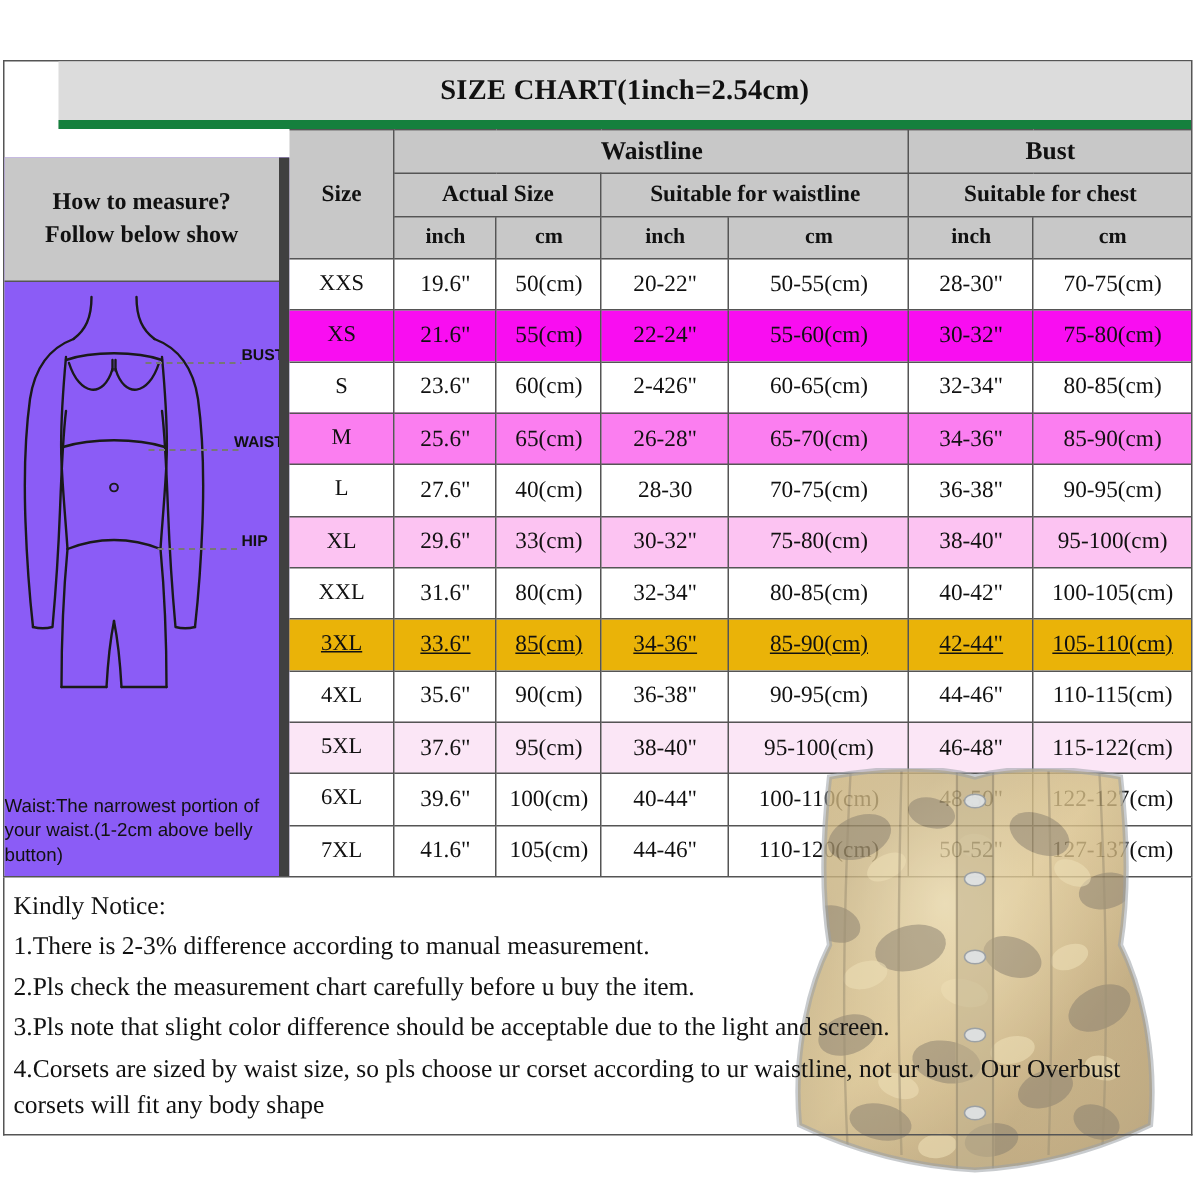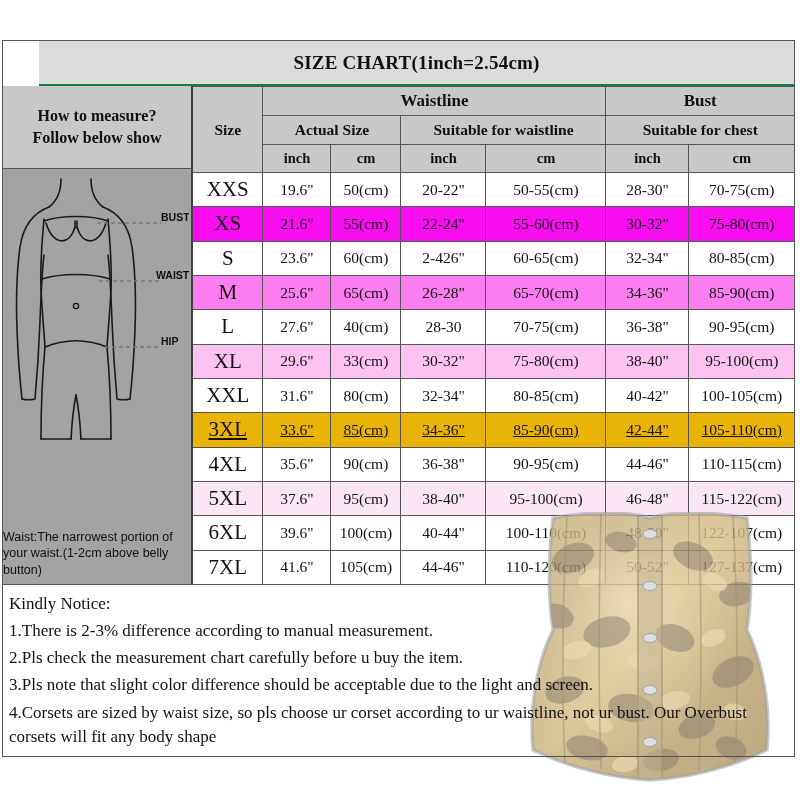--- a/index.html
+++ b/index.html
@@ -43,45 +43,46 @@
     height: 545px;
     border: 1px solid #555;
     box-sizing: border-box;
     background: #fff;
     z-index: 2;
   }
 
   .chart-title {
     height: 45px;
     background: #dcdcdc;
-    border-bottom: 2px solid #15803d;
+    border-bottom: 6px solid #15803d;
     box-sizing: border-box;
     display: flex;
     align-items: center;
     justify-content: center;
     font-weight: bold;
     font-size: 19px;
     color: #111;
     letter-spacing: 0.2px;
     margin-left: 36px;
   }
 
   .chart-body {
     display: flex;
     height: 498px;
   }
 
   
   .measure-panel {
     width: 190px;
     box-sizing: border-box;
-    border-right: 2px solid #404040;
+    border-right: 7px solid #404040;
     display: flex;
     flex-direction: column;
-    background: #a3a3a3;
+    background: #8b5cf6;
+    margin-top: 19px;
   }
   .measure-head {
     height: 83px;
     background: #c8c8c8;
     border-bottom: 1px solid #555;
     box-sizing: border-box;
     display: flex;
     flex-direction: column;
     align-items: center;
     justify-content: center;
@@ -135,21 +136,21 @@
     font-weight: bold;
   }
   .th-group { font-size: 17px; height: 28px; }
   .th-sub   { font-size: 15.5px; height: 28px; }
   .th-unit  { font-size: 14.5px; height: 27px; }
   table.sz td {
     font-size: 15.5px;
     height: 33px;
     background: #ffffff;
   }
-  table.sz td.size-cell { font-size: 21px; }
+  table.sz td.size-cell { font-size: 15px; }
 
   tr.hl-1 td { background: #f90df1; margin-left: 28px; }
   tr.hl-2 td { background: #fb7ef0; }
   tr.hl-3 td { background: #fcc3f2; margin-top: 16px; }
   tr.hl-4 td { background: #eab308; text-decoration: underline; }
   tr.hl-5 td { background: #fbe6f6; }
 
   
   table.sz tr > *:first-child { border-left: none; }
   table.sz tr > *:last-child { border-right: none; }
@@ -372,21 +373,21 @@
                 <td>46-48"</td>
                 <td>115-122(cm)</td>
               </tr>
               <tr>
                 <td class="size-cell">6XL</td>
                 <td>39.6"</td>
                 <td>100(cm)</td>
                 <td>40-44"</td>
                 <td>100-110(cm)</td>
                 <td>48-50"</td>
-                <td>122-107(cm)</td>
+                <td>122-127(cm)</td>
               </tr>
               <tr>
                 <td class="size-cell">7XL</td>
                 <td>41.6"</td>
                 <td>105(cm)</td>
                 <td>44-46"</td>
                 <td>110-120(cm)</td>
                 <td>50-52"</td>
                 <td>127-137(cm)</td>
               </tr>

